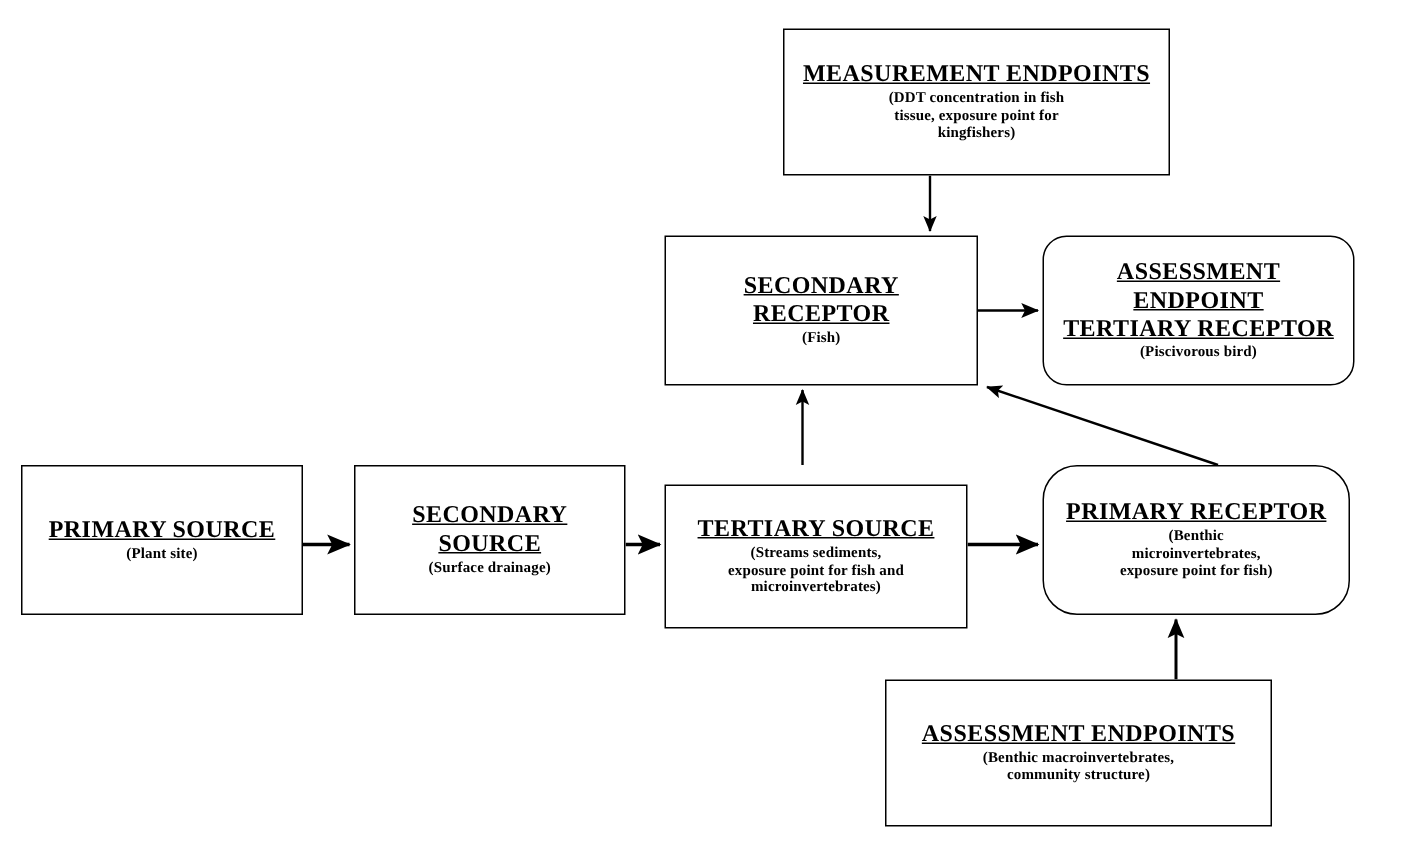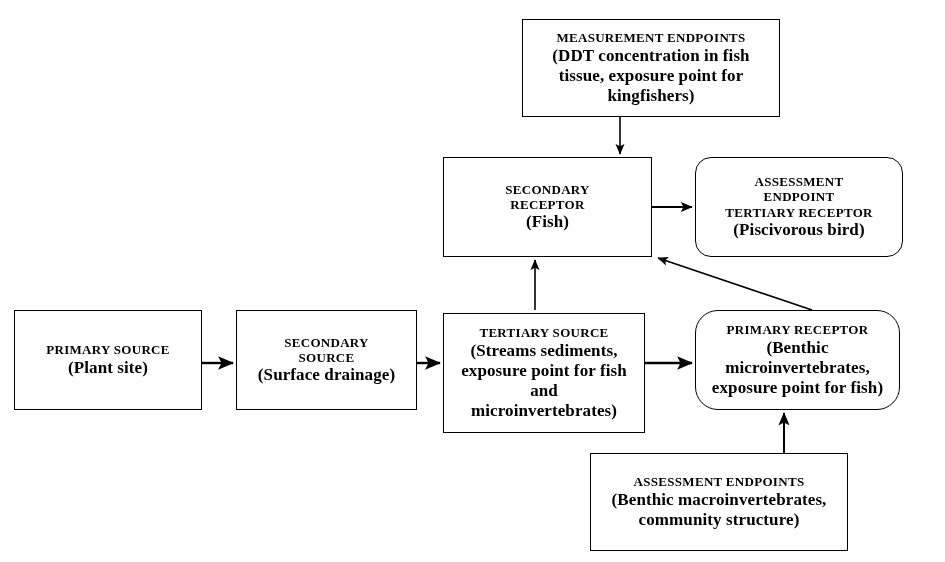--- a/index.html
+++ b/index.html
@@ -35,36 +35,37 @@
     flex-direction: column;
     align-items: center;
     justify-content: center;
     text-align: center;
     color: #000000;
     font-weight: bold;
     line-height: 1.18;
     padding: 2px 6px;
   }
   .node .title {
-    font-size: 13px;
+    font-size: 16px;
     letter-spacing: 0.3px;
     white-space: pre-line;
+    text-decoration: underline;
   }
   .node .sub {
-    font-size: 17px;
+    font-size: 10px;
     letter-spacing: 0.1px;
     white-space: pre-line;
   }
   
   #node-measurement-endpoints-fish { left: 522px; top: 19px;  width: 258px; height: 98px; }
   #node-secondary-receptor         { left: 443px; top: 157px; width: 209px; height: 100px; }
   #node-assessment-endpoint        { left: 695px; top: 157px; width: 208px; height: 100px; border-radius: 16px; }
   #node-primary-source             { left: 14px;  top: 310px; width: 188px; height: 100px; }
   #node-secondary-source           { left: 236px; top: 310px; width: 181px; height: 100px; }
-  #node-tertiary-source            { left: 443px; top: 313px; width: 202px; height: 120px; }
+  #node-tertiary-source            { left: 443px; top: 323px; width: 202px; height: 96px; }
   #node-primary-receptor           { left: 695px; top: 310px; width: 205px; height: 100px; border-radius: 23px; }
   #node-measurement-endpoints-benthic { left: 590px; top: 453px; width: 258px; height: 98px; }
 </style>
 </head>
 <body>
 
 <div id="canvas">
 
   <svg class="connectors" viewBox="0 0 945 562" xmlns="http://www.w3.org/2000/svg">
     <defs>

